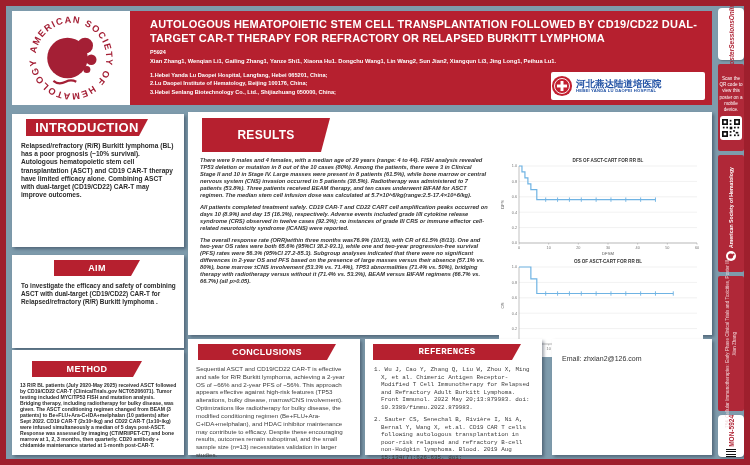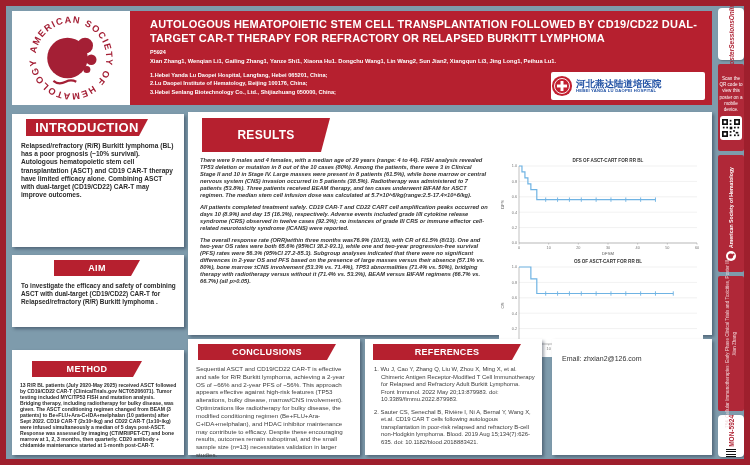--- a/index.html
+++ b/index.html
@@ -24,25 +24,25 @@
   .hdr-title{font-size:11px;font-weight:bold;line-height:1.25;letter-spacing:.2px;}
   .hdr-pid{font-size:5.5px;font-weight:bold;margin-top:3px;}
   .hdr-auth{font-size:5.8px;font-weight:bold;margin-top:3px;}
   .hdr-affil{font-size:5.6px;font-weight:bold;margin-top:7px;line-height:1.55;width:400px;}
   .hosp-box{right:7px;bottom:5px;width:154px;height:28px;background:#fff;border-radius:2px;
     display:flex;align-items:center;padding:2px 0;gap:3px;}
   .hosp-cn{color:#1e4fa3;font-weight:bold;font-size:9.5px;line-height:1.05;white-space:nowrap;}
   .hosp-en{color:#1e4fa3;font-weight:bold;font-size:4.2px;letter-spacing:.2px;white-space:nowrap;}
   
   .intro-card{left:6px;top:108px;width:172px;height:133px;}
-  .aim-card{left:6px;top:249px;width:172px;height:72px;}
+  .aim-card{left:6px;top:249px;width:172px;height:93px;}
   .method-card{left:6px;top:344px;width:172px;height:105px;}
   .results-card{left:182px;top:106px;width:524px;height:223px;}
   .concl-card{left:182px;top:333px;width:172px;height:116px;}
-  .refs-card{left:359px;top:333px;width:177px;height:116px;}
+  .refs-card{left:359px;top:333px;width:177px;height:116px;font-family:Liberation Mono, monospace;}
   .contact-card{left:546px;top:333px;width:160px;height:116px;}
   .b-intro{width:122px;height:17px;font-size:13px;margin:5px auto 0 14px;}
   .b-aim{width:86px;height:16px;font-size:9px;margin:5px auto 0 42px;}
   .b-method{width:110px;height:16px;font-size:9px;margin:11px auto 0 20px;}
   .b-results{width:128px;height:34px;font-size:12px;margin:6px auto 1px 14px;}
   .b-concl{width:138px;height:16px;font-size:9px;margin:5px auto 0 10px;text-align:right;}
   .b-refs{width:148px;height:16px;font-size:9px;margin:5px auto 0 8px;}
   .b-contact{width:146px;height:16px;font-size:8.5px;margin:6px auto 0 7px;}
   .body-txt{color:#2b2b2b;font-weight:bold;}
   .intro-card .body-txt{font-size:6.6px;line-height:1.25;padding:6px 8px 0 9px;}

